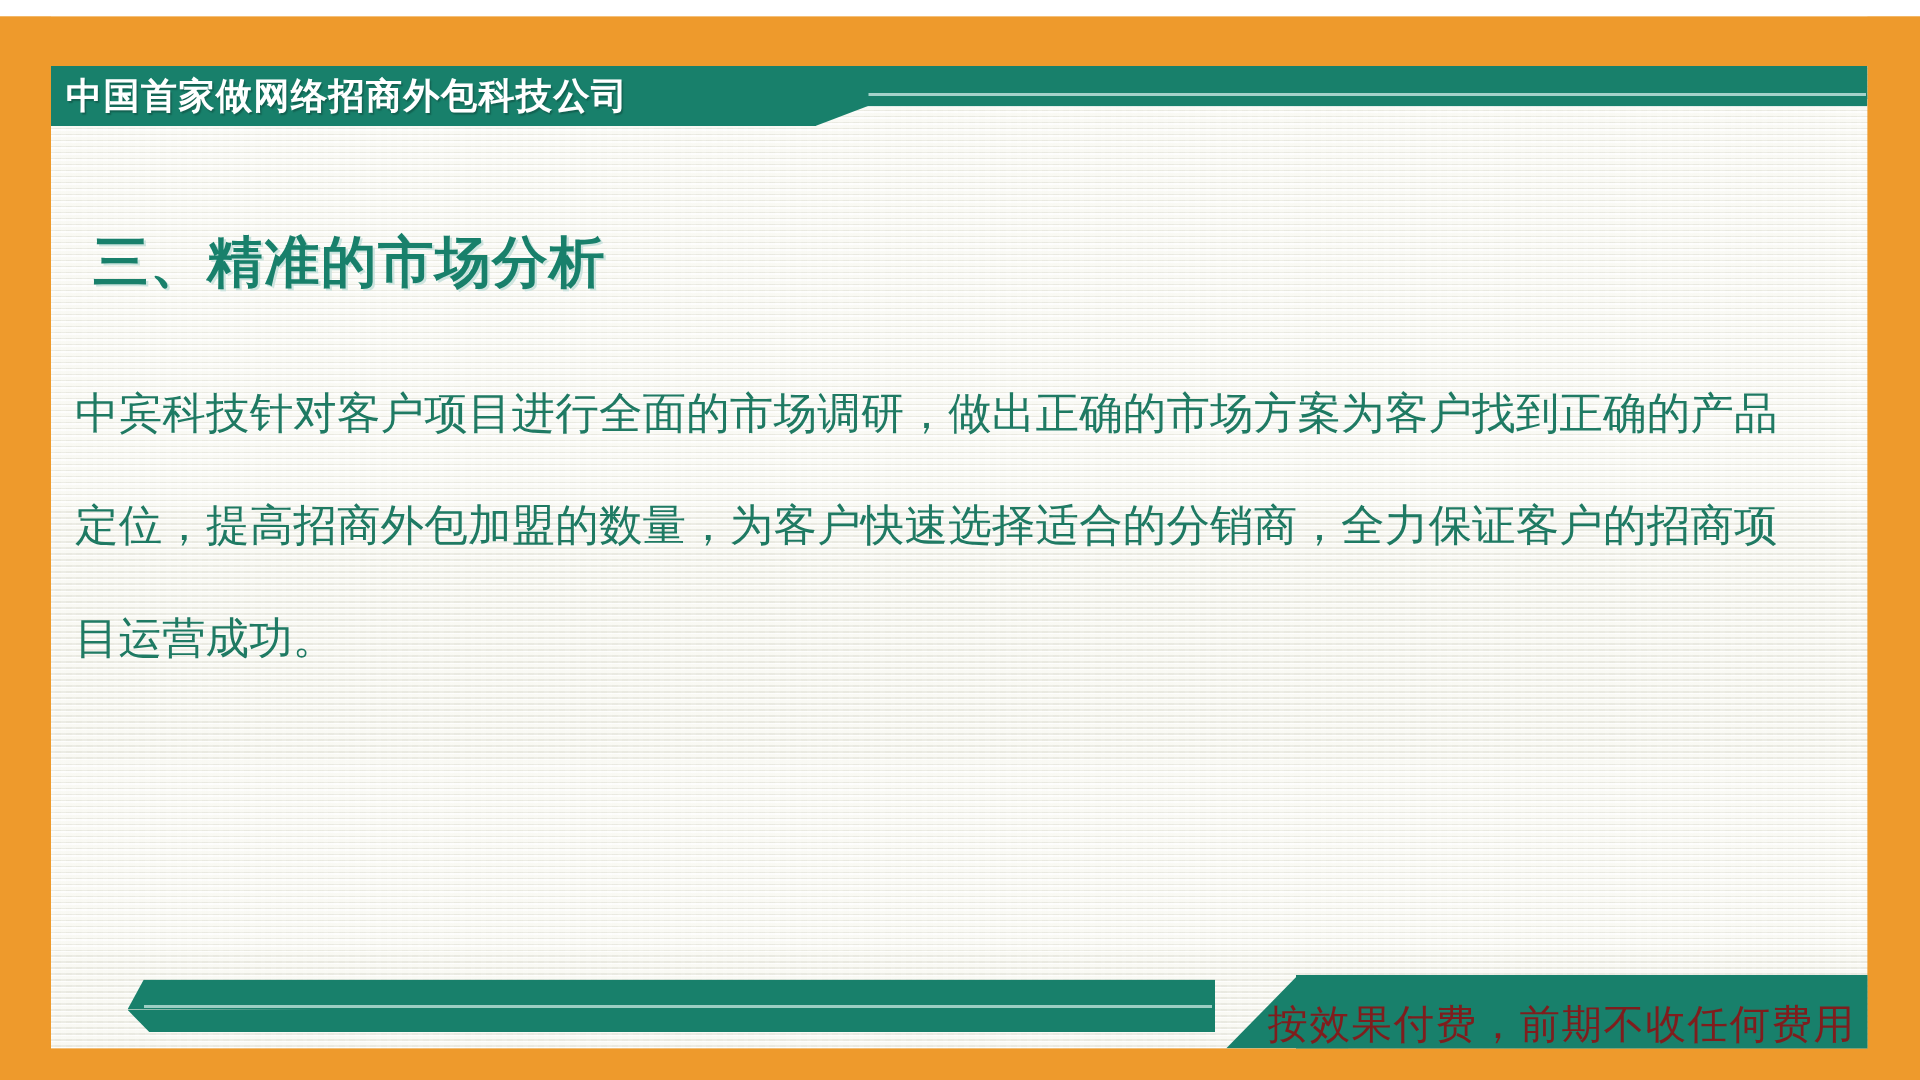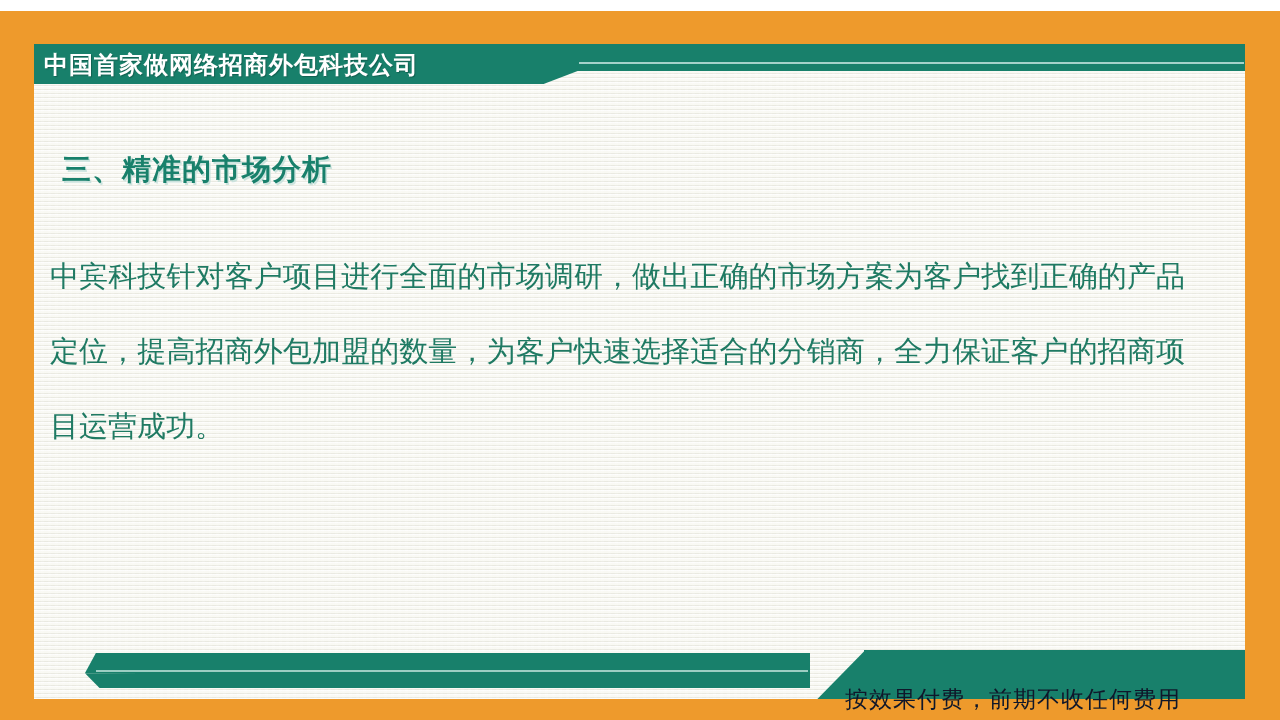--- a/index.html
+++ b/index.html
@@ -109,21 +109,21 @@
     white-space: nowrap;
     text-shadow: 1px 1px 1px rgba(0,0,0,0.25);
   }
 
   
   .slide-heading {
     position: absolute;
     left: 62px;
     top: 139px;
     color: #18806B;
-    font-size: 29px;
+    font-size: 37px;
     font-weight: bold;
     letter-spacing: 1px;
     white-space: nowrap;
     text-shadow: 1.5px 1.5px 0 rgba(200,225,219,0.9);
   }
 
   
   .body-text {
     position: absolute;
     left: 50px;
@@ -174,25 +174,25 @@
   }
   .footer-block {
     position: absolute;
     left: 830px; top: 1px;
     width: 381px; height: 49px;
     background: #18806B;
   }
   .footer-text {
     position: absolute;
     left: 845px;
-    top: 672px;
+    top: 656px;
     height: 32px;
     line-height: 32px;
-    color: #0f172a;
-    font-size: 23px;
+    color: #7f1d1d;
+    font-size: 27px;
     letter-spacing: 1px;
     white-space: nowrap;
   }
 </style>
 </head>
 <body>
 
 <div id="slide">
 
   <div class="paper"></div>

